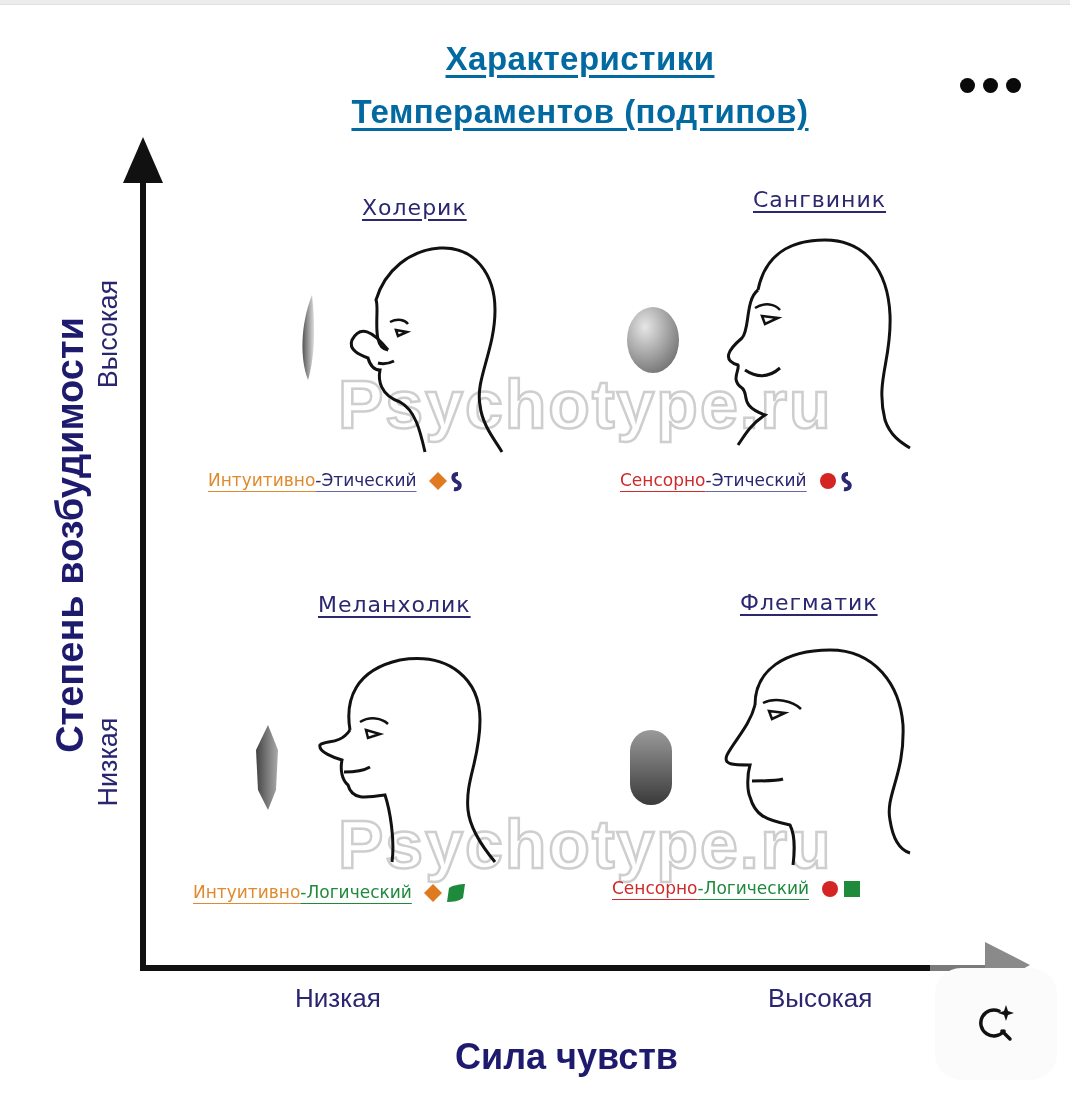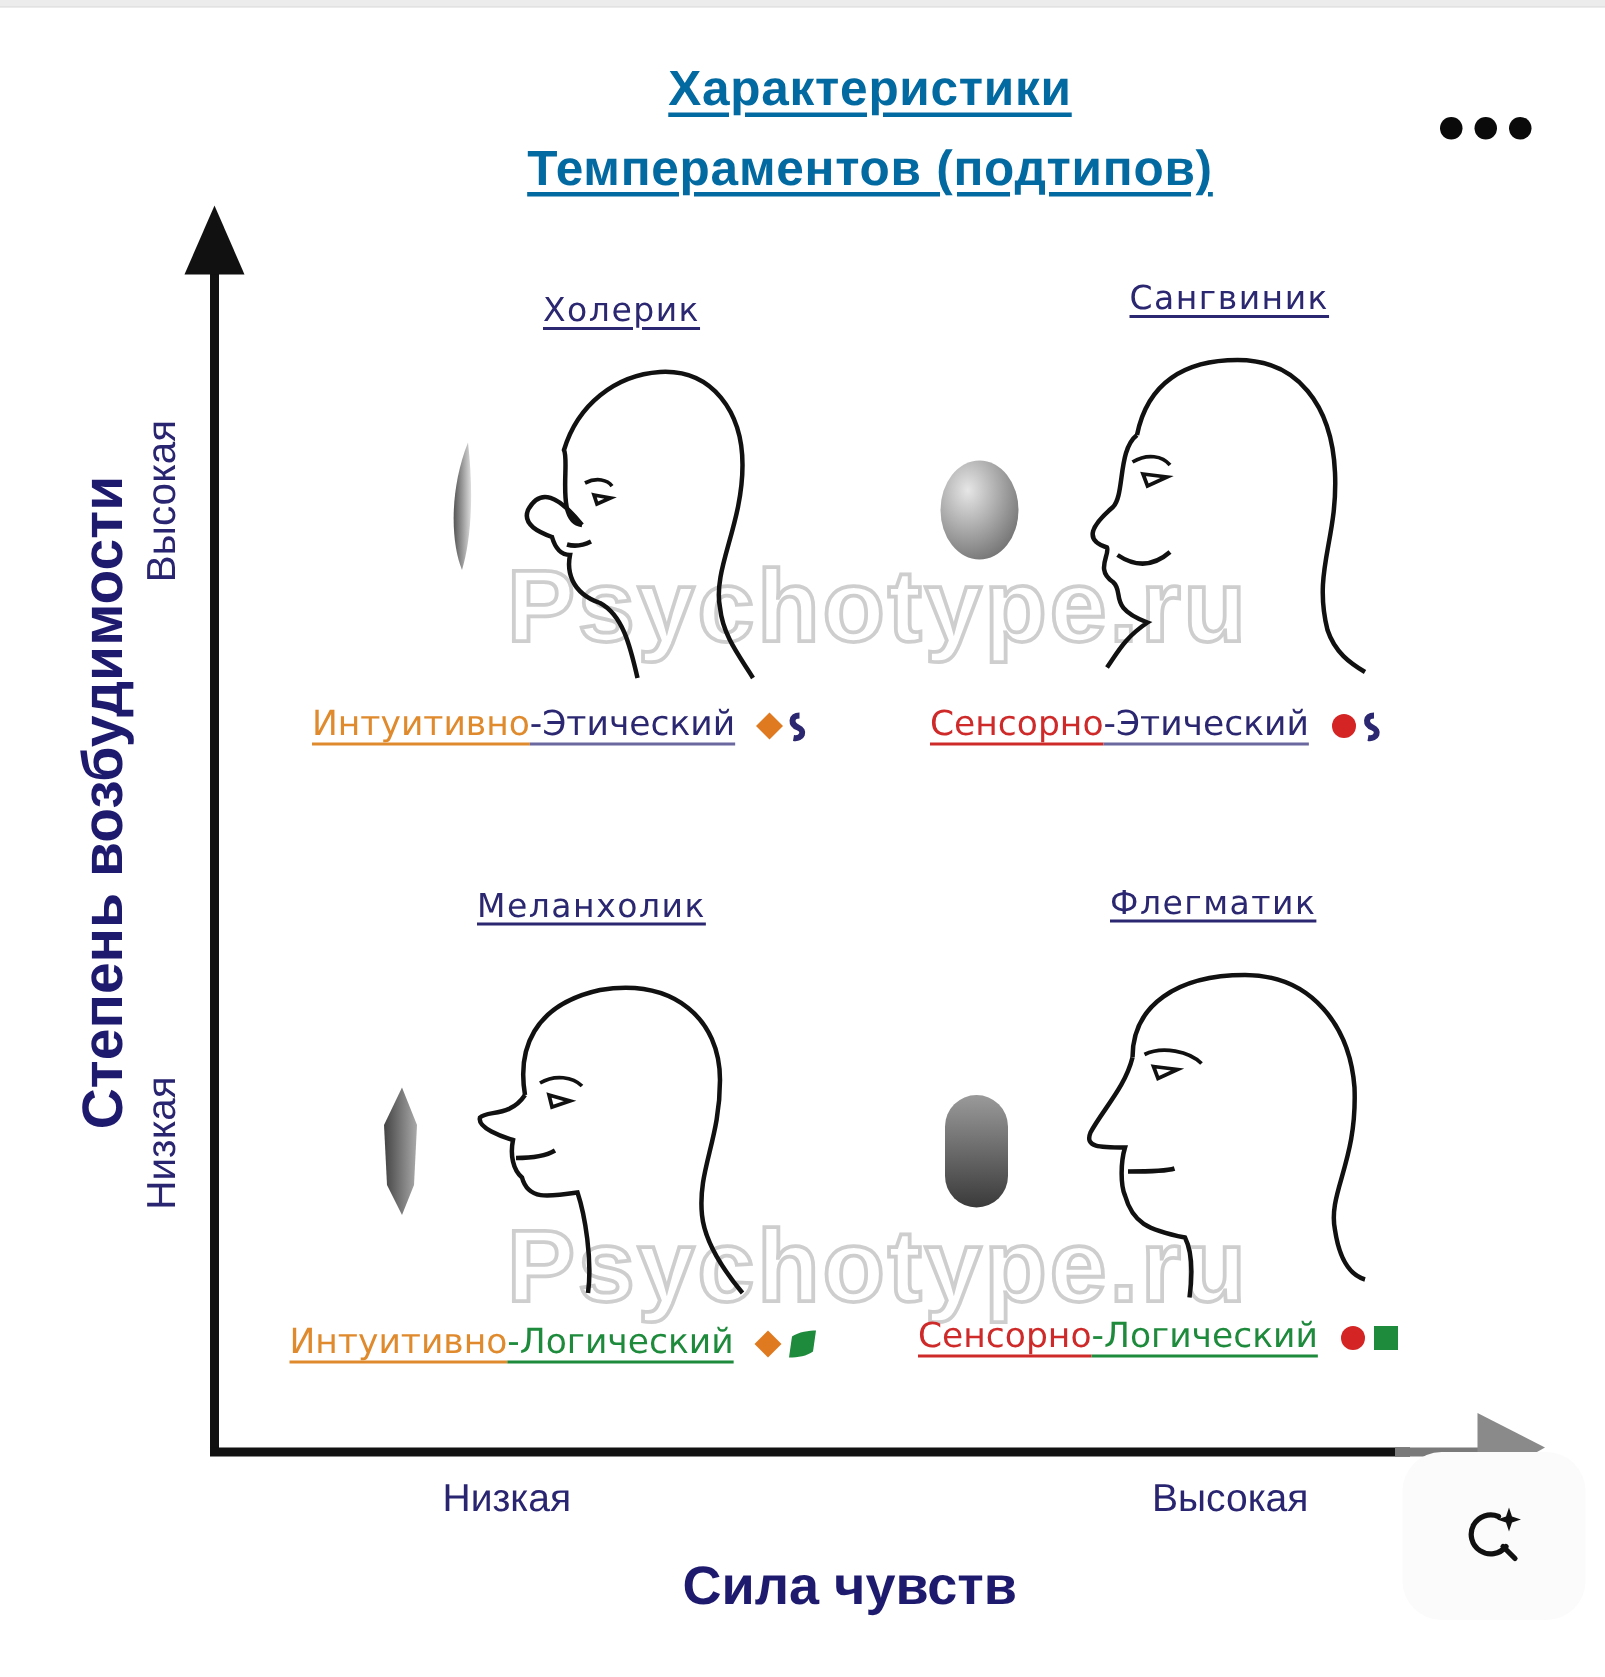--- a/index.html
+++ b/index.html
@@ -7,21 +7,21 @@
   .topline { position:absolute; left:0; top:0; width:1070px; height:4px; background:#ececec; border-bottom:1px solid #e2e2e2; }
   .abs { position:absolute; }
   .title { position:absolute; left:200px; width:760px; text-align:center; font-family:"Liberation Sans", sans-serif; font-weight:bold; color:#0369a1; text-decoration:underline; text-decoration-thickness:3px; text-underline-offset:5px; font-size:33px; letter-spacing:0.5px; }
   .more { position:absolute; left:960px; top:78px; display:flex; gap:8px; cursor:pointer; }
   .more span { width:15px; height:15px; border-radius:50%; background:#0a0a0a; display:block; }
   .ytitle { position:absolute; left:70px; top:535px; transform:translate(-50%,-50%) rotate(-90deg); font-family:"Liberation Sans", sans-serif; font-weight:bold; color:#1e1a6e; font-size:38px; white-space:nowrap; }
   .ytick { position:absolute; transform:translate(-50%,-50%) rotate(-90deg); font-family:"Liberation Sans", sans-serif; color:#2a2570; font-size:27px; white-space:nowrap; }
   .xtick { position:absolute; font-family:"Liberation Sans", sans-serif; color:#2a2570; font-size:26px; white-space:nowrap; }
   .xtitle { position:absolute; left:455px; top:1036px; font-family:"Liberation Sans", sans-serif; font-weight:bold; color:#1e1a6e; font-size:36px; white-space:nowrap; }
   .qname { position:absolute; font-family:"DejaVu Sans", sans-serif; color:#2b2770; font-size:22px; text-decoration:underline; text-underline-offset:4px; letter-spacing:1px; white-space:nowrap; }
-  .sub { position:absolute; font-family:"DejaVu Sans", sans-serif; font-size:23px; white-space:nowrap; padding-bottom:3px; }
+  .sub { position:absolute; font-family:"DejaVu Sans", sans-serif; font-size:17px; white-space:nowrap; padding-bottom:3px; }
   .sub .p1 { text-decoration:underline; text-underline-offset:5px; }
   .sub .p2 { text-decoration:underline; text-underline-offset:5px; }
   .watermark { position:absolute; font-family:"Liberation Sans", sans-serif; font-weight:bold; font-size:68px; color:#ffffff; -webkit-text-stroke:2.5px #c9c9c9; letter-spacing:2px; white-space:nowrap; opacity:0.9; }
   .lens-btn { position:absolute; left:935px; top:968px; width:122px; height:112px; border-radius:26px; background:#fbfbfb; cursor:pointer; }
   .sym { display:inline-block; vertical-align:middle; margin-left:6px; }
 </style>
 </head>
 <body>
 
 <div class="topline"></div>

